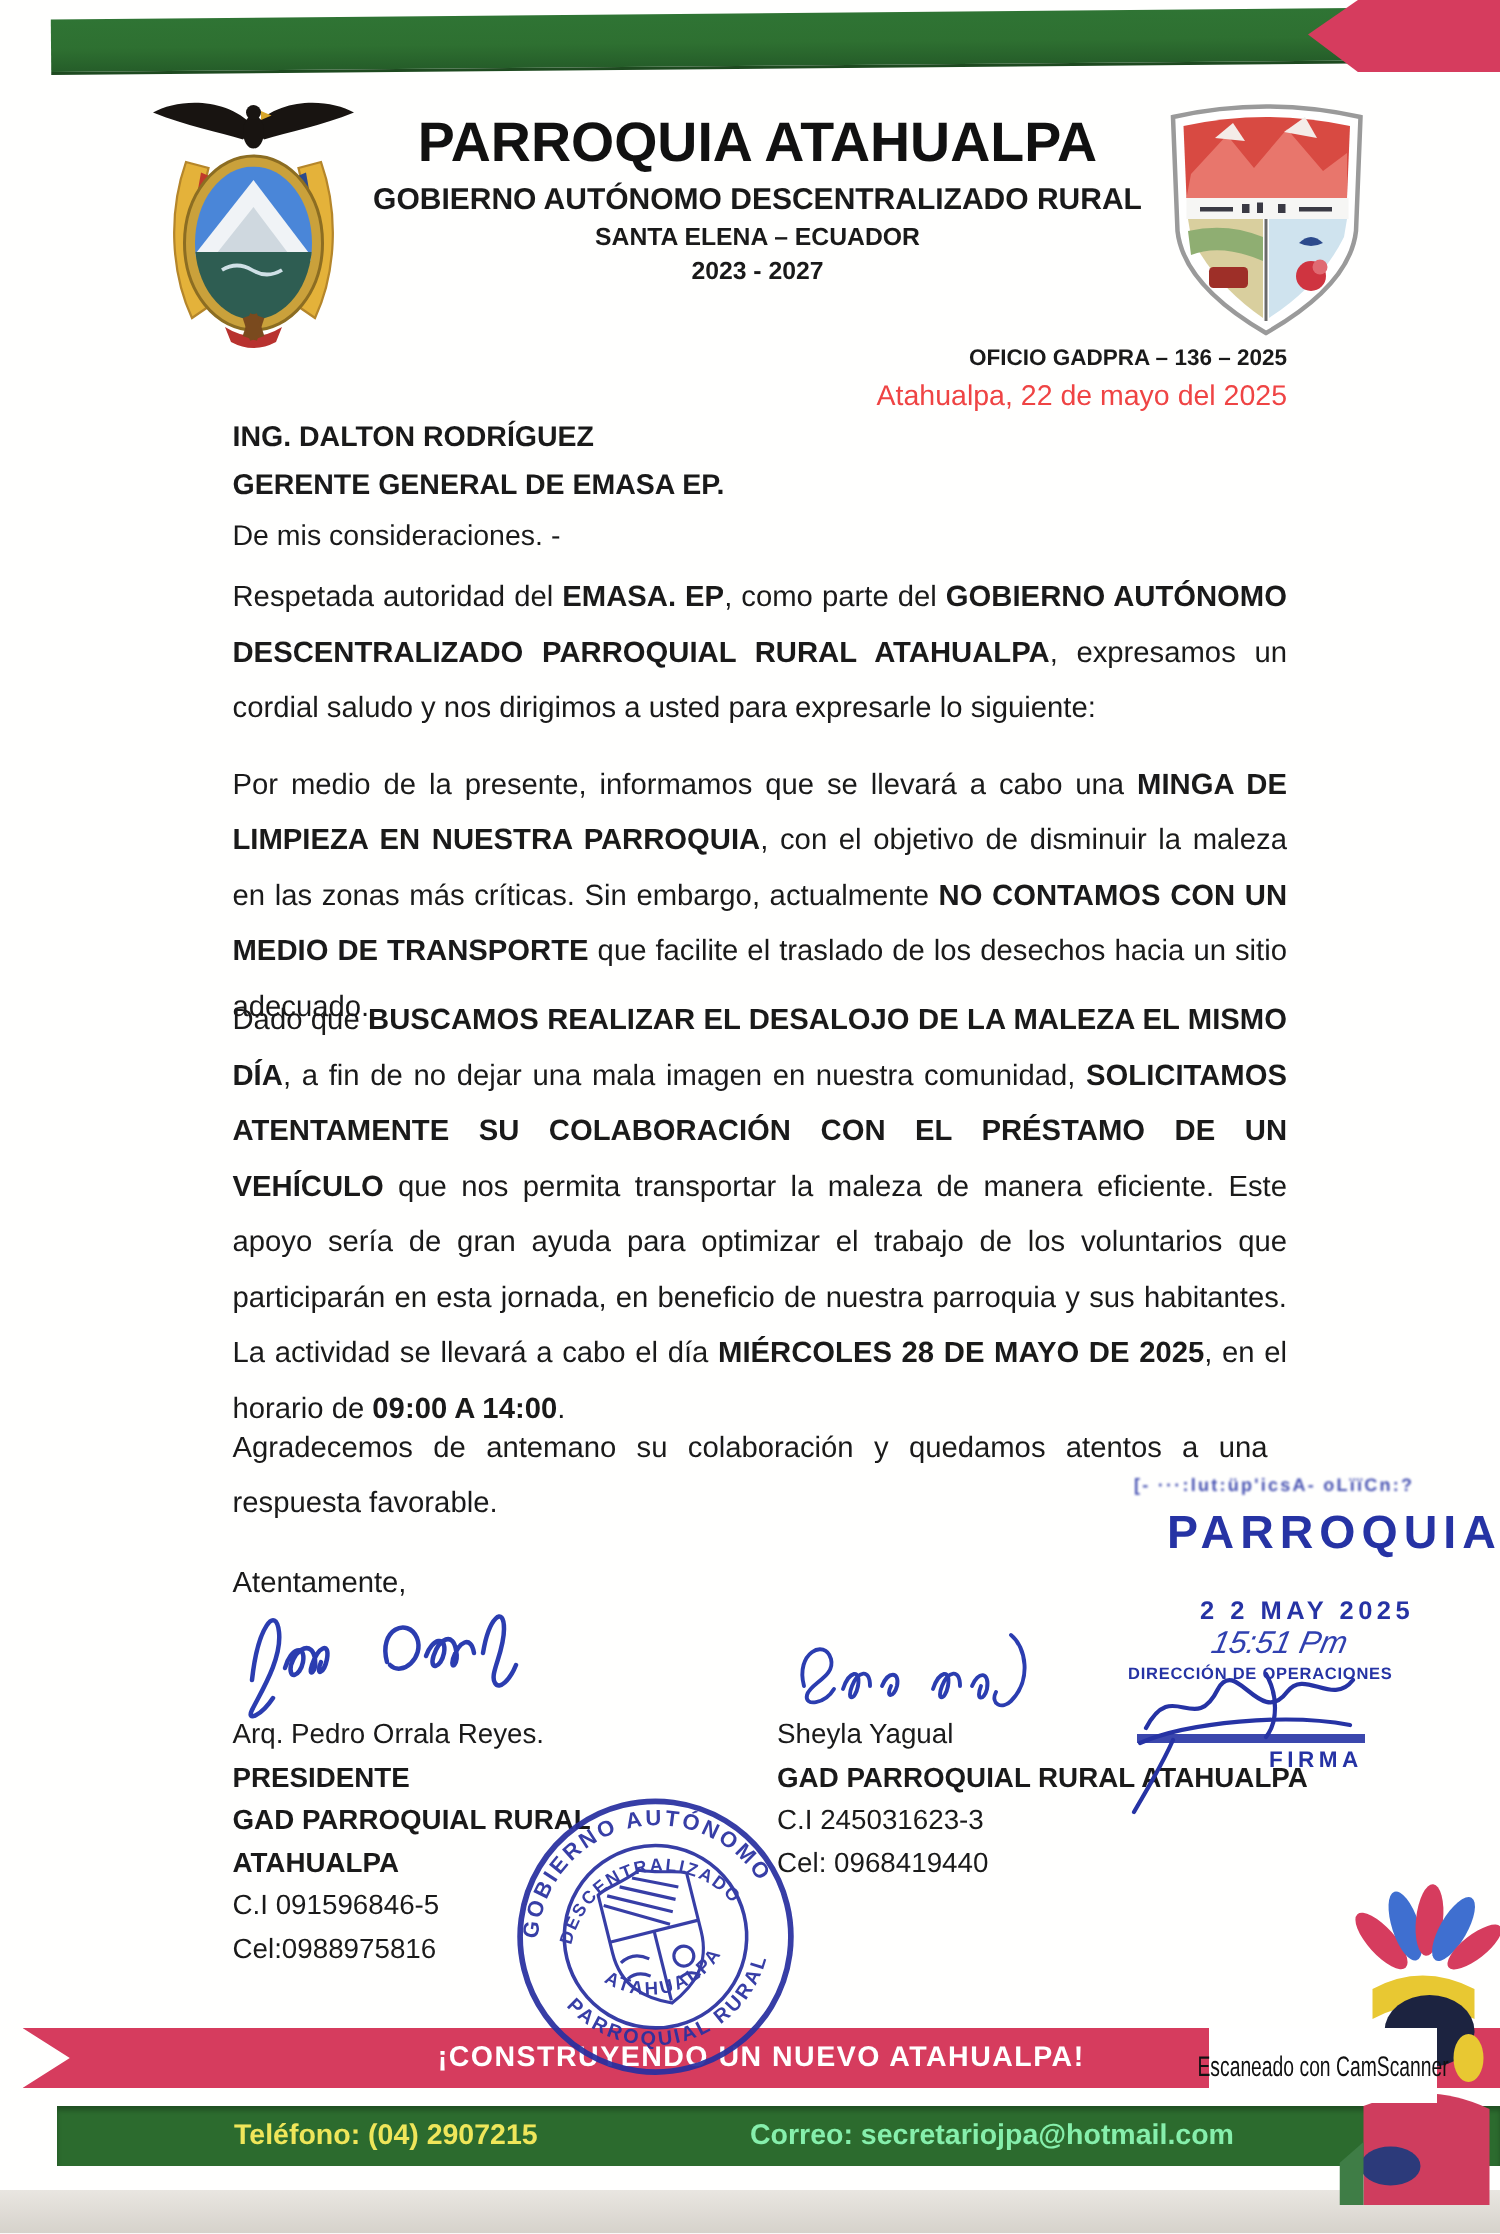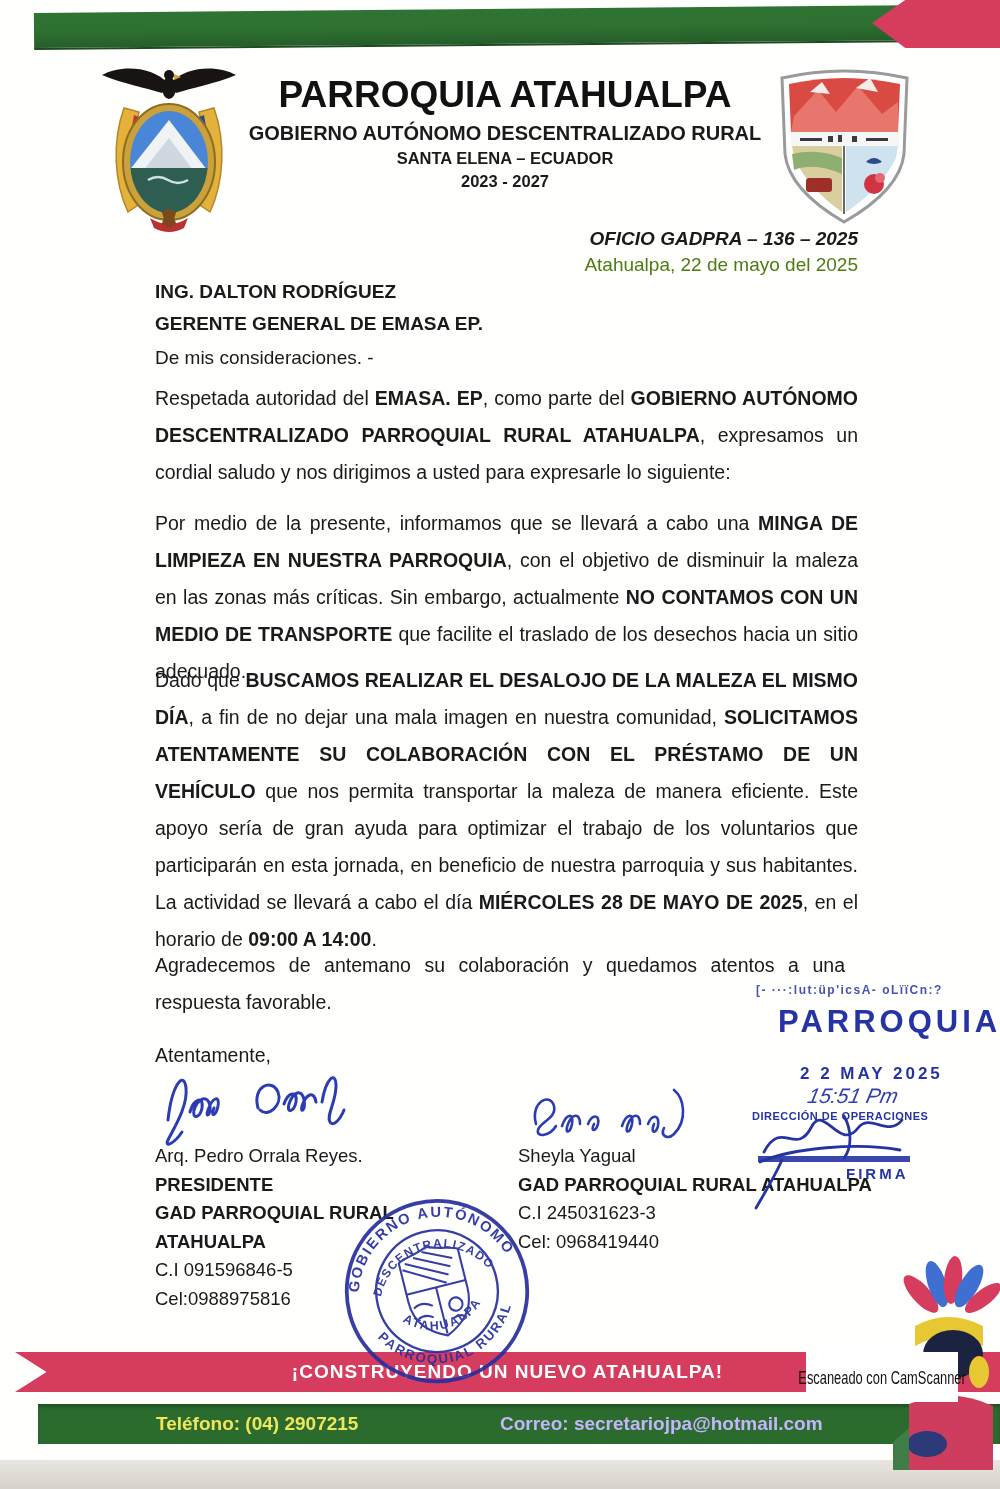--- a/index.html
+++ b/index.html
@@ -15,22 +15,22 @@
 
   
   .arms{position:absolute;left:90px;top:60px;}
   .shield{position:absolute;left:770px;top:62px;}
   .header-text{position:absolute;left:235px;top:74px;width:540px;text-align:center;}
   .title{font-size:37px;font-weight:bold;letter-spacing:0;color:#111;}
   .sub1{font-size:20px;font-weight:bold;margin-top:6px;}
   .sub2,.sub3,.sub4{font-size:16.5px;font-weight:bold;margin-top:4px;}
 
   .ref{position:absolute;right:142px;top:226px;text-align:right;line-height:26px;}
-  .oficio{font-size:19px;font-weight:bold;font-style:italic;}
-  .dateline{font-size:19px;color:#4d7c0f;}
+  .oficio{font-size:15px;font-weight:bold;}
+  .dateline{font-size:19px;color:#ef4444;}
 
   
   .abs{position:absolute;}
   .bodytext{left:155px;width:703px;font-size:19.5px;}
   .bold-line{font-weight:bold;font-size:19px;}
   .para{text-align:justify;line-height:37px;}
   .para b{font-weight:bold;}
 
   
   .sigcol{font-size:18.5px;line-height:28.5px;}
@@ -51,21 +51,21 @@
         letter-spacing:3px;color:#2633a4;}
 
   
   .band-red{position:absolute;left:15px;top:1352px;width:985px;height:40px;background:#d63c5e;
         clip-path:polygon(0 0,100% 0,100% 100%,0 100%,3.2% 50%);
         display:flex;align-items:center;justify-content:center;z-index:4;}
   .band-red .slogan{color:#ffffff;font-weight:bold;font-size:19px;letter-spacing:1px;}
   .band-green{position:absolute;left:38px;top:1392px;width:962px;height:40px;background:#2c6b2e;
         box-shadow:inset 0 3px 3px rgba(0,0,0,.25);z-index:4;margin-top:12px;}
   .band-green .phone{position:absolute;left:118px;top:9px;color:#efe65a;font-weight:bold;font-size:19px;}
-  .band-green .email{position:absolute;left:462px;top:9px;color:#c4b5fd;font-weight:bold;font-size:19px;}
+  .band-green .email{position:absolute;left:462px;top:9px;color:#86efac;font-weight:bold;font-size:19px;}
 
   .seal{position:absolute;left:342px;top:1196px;z-index:7;opacity:.93;}
   .parrot{position:absolute;left:893px;top:1252px;z-index:5;}
   .camscanner{position:absolute;left:806px;top:1352px;width:152px;height:50px;background:#ffffff;
         z-index:6;display:flex;align-items:center;justify-content:center;}
   .camscanner span{font-size:14px;color:#111;transform:scale(0.92,1.35);white-space:nowrap;}
   .scan-edge{position:absolute;left:0;top:1460px;width:1000px;height:29px;
         background:linear-gradient(180deg,#e9e6e1,#d6d2cb);z-index:2;}
 </style>
 </head>

